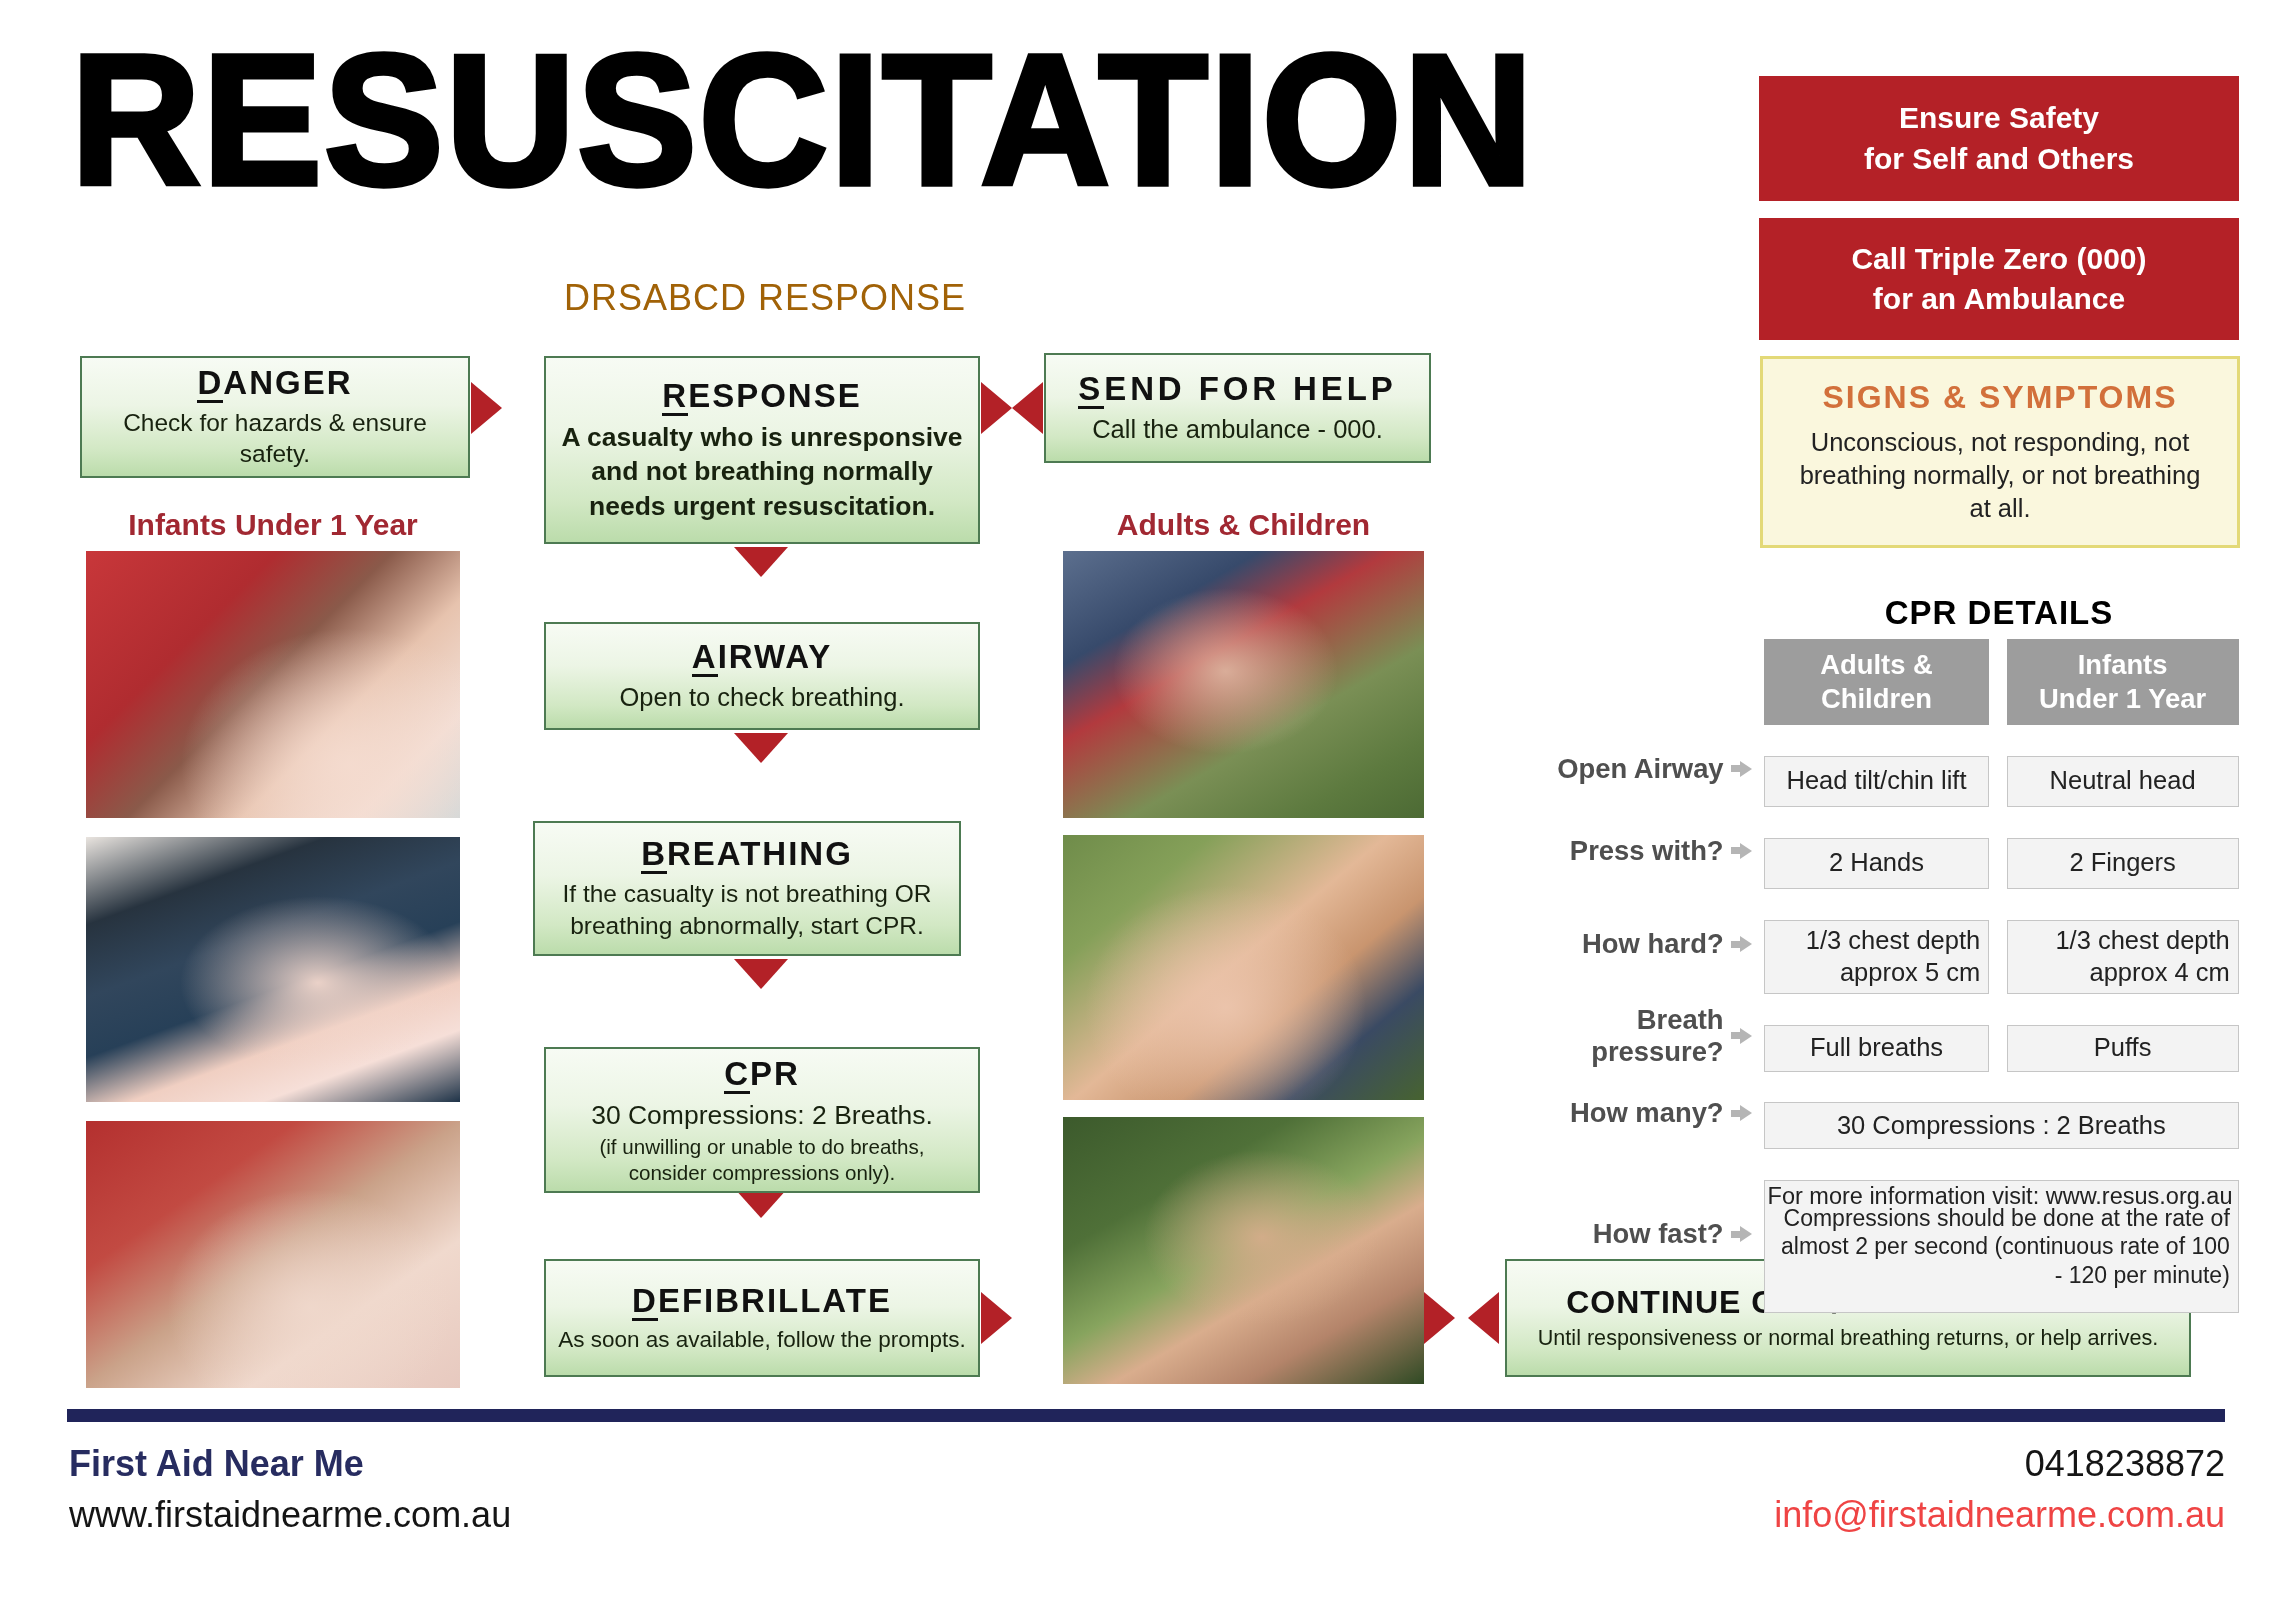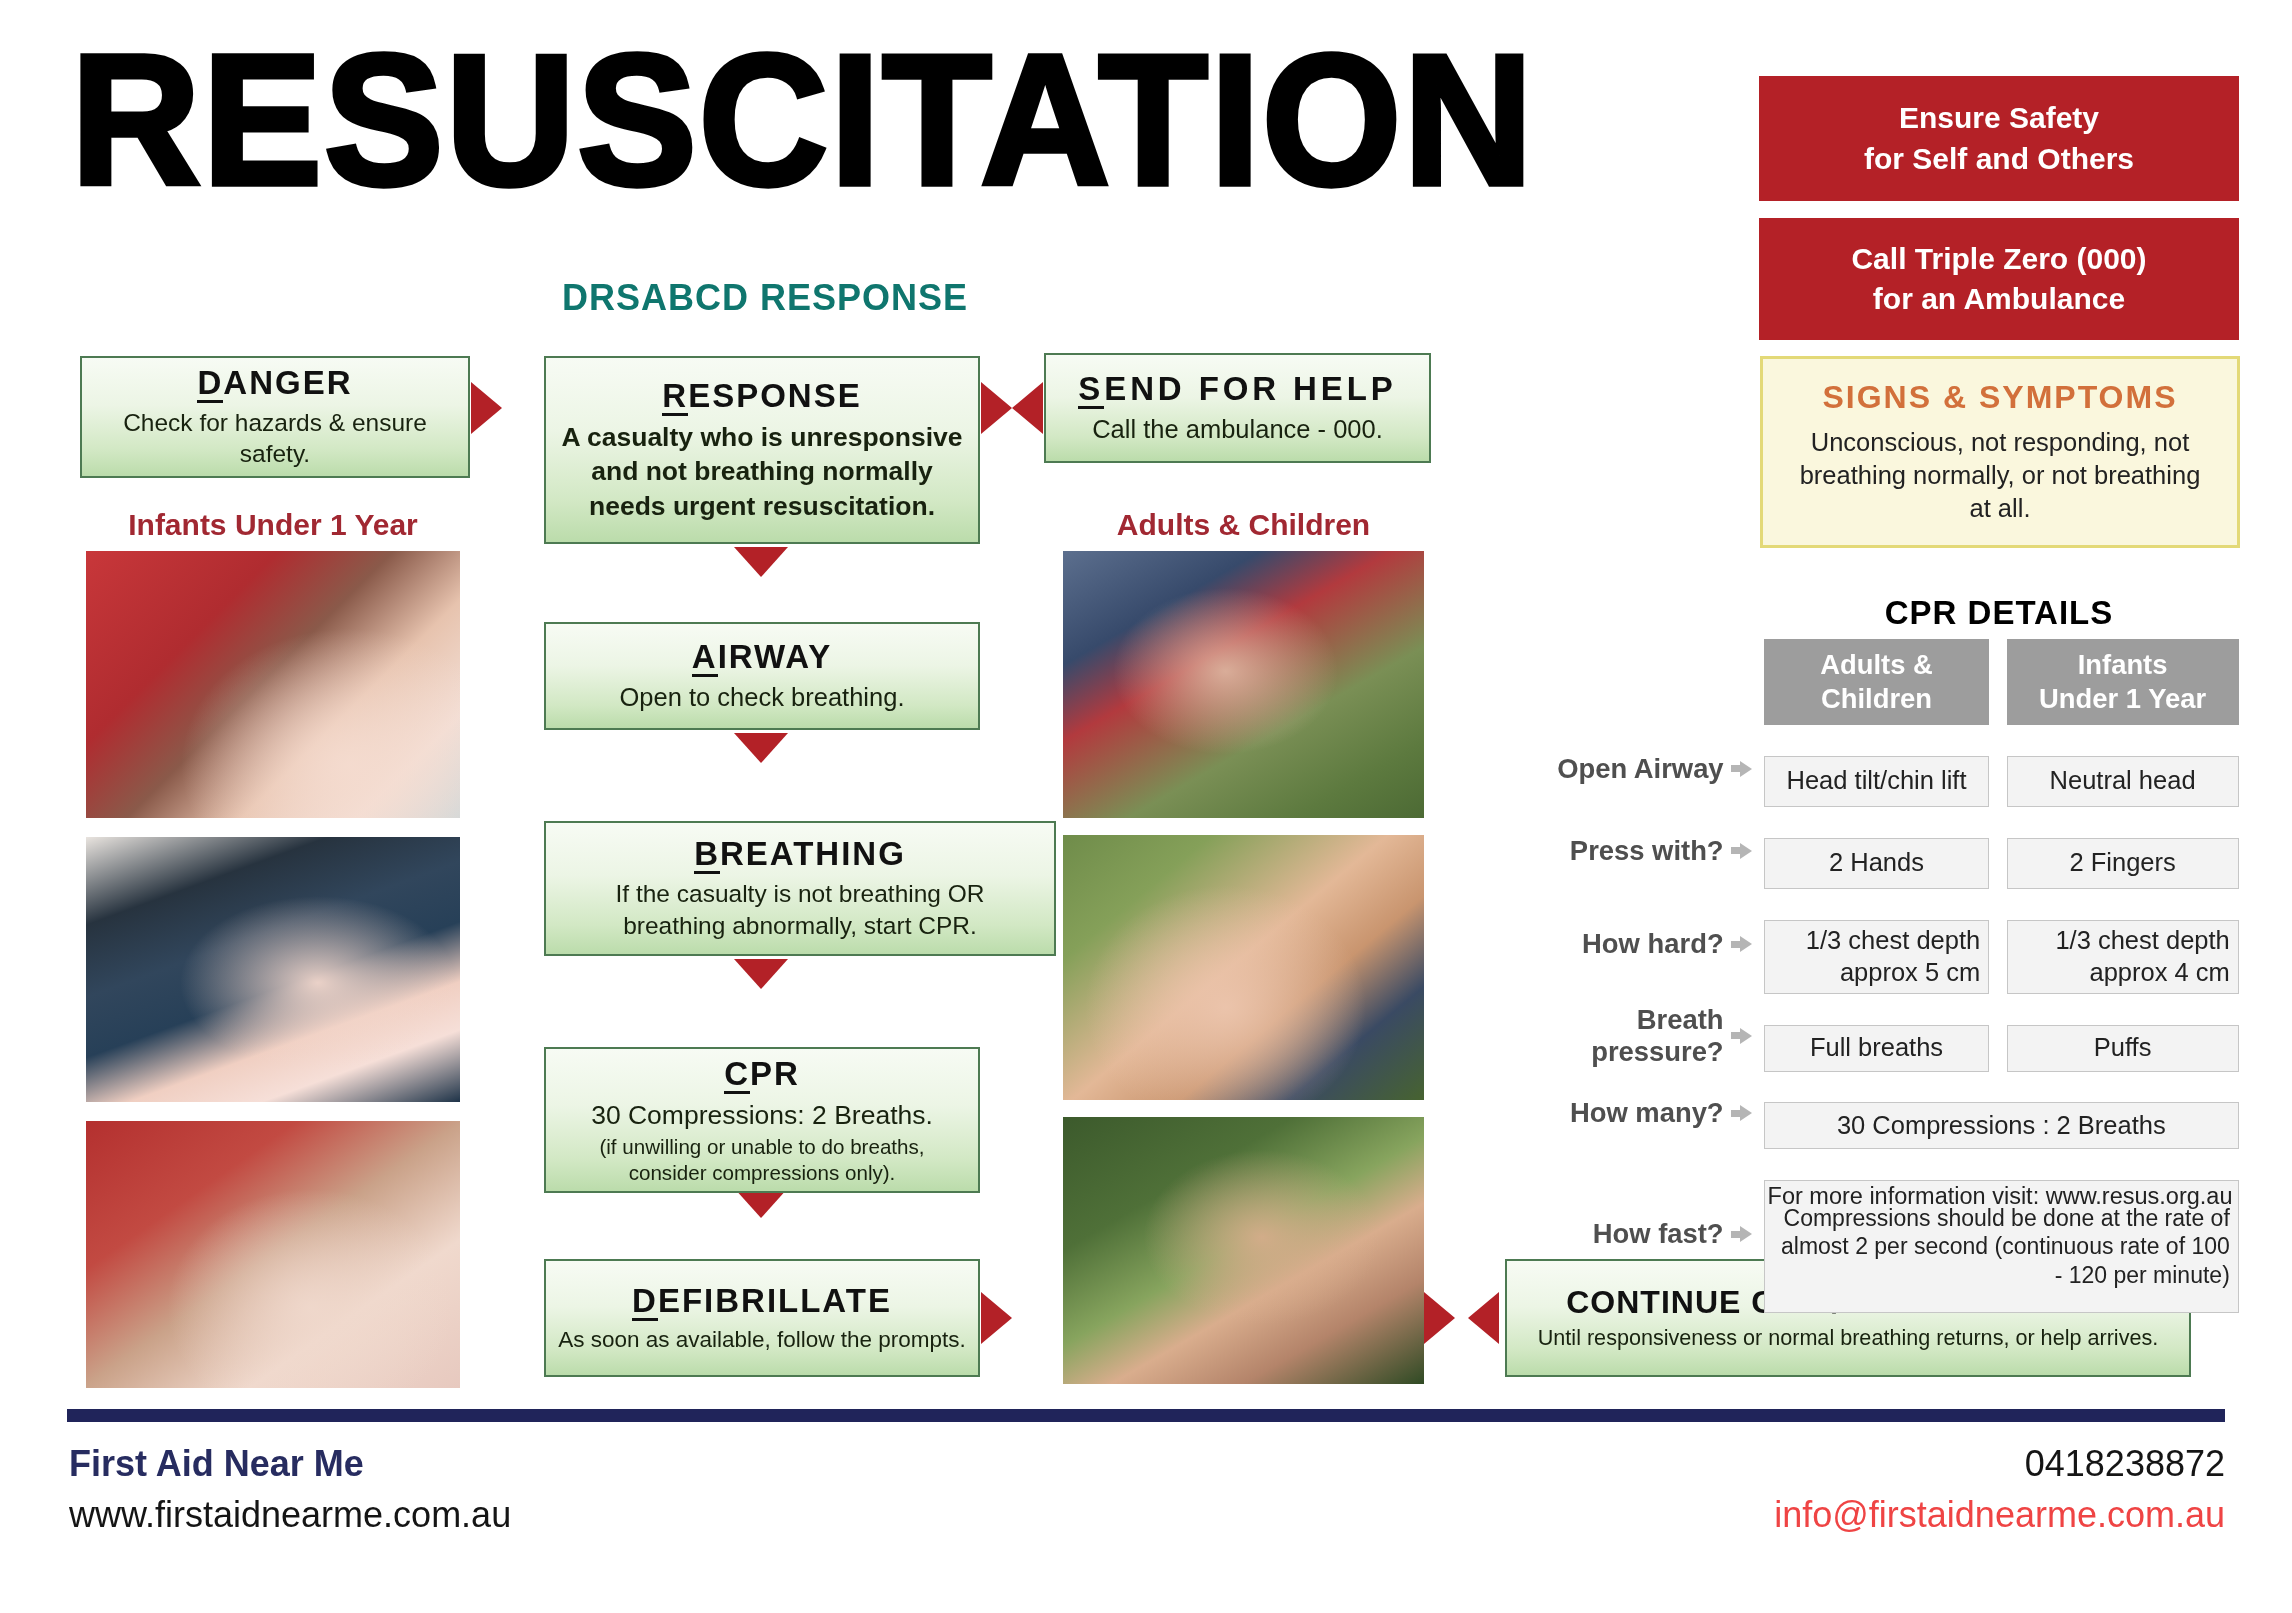--- a/index.html
+++ b/index.html
@@ -4,21 +4,21 @@
 <style>
   html,body{margin:0;padding:0;background:#fff;}
   body{font-family:"Liberation Sans","DejaVu Sans",sans-serif;color:#111;}
   #poster{position:relative;width:2293px;height:1613px;background:#fff;overflow:hidden;}
 
   
   .title{position:absolute;left:71px;top:27.4px;font-size:169px;font-weight:900;letter-spacing:2px;
          color:#000;line-height:1.0;transform:scale(1.06,1.1);transform-origin:left top;
          -webkit-text-stroke:4.9px #000;white-space:nowrap;}
   .subtitle{position:absolute;left:461px;top:277px;width:608px;text-align:center;
-            font-size:36px;font-weight:bold;letter-spacing:1px;color:#0f766e;}
+            font-size:36px;font-weight:normal;letter-spacing:1px;color:#a16207;}
 
   
   .alert{position:absolute;left:1759px;width:480px;background:#b42127;color:#fff;
          display:flex;flex-direction:column;justify-content:center;align-items:center;
          font-weight:bold;font-size:30px;line-height:1.35;text-align:center;}
   .alert1{top:76px;height:125px;}
   .alert2{top:218px;height:122px;text-align:center;}
 
   
   .signs{position:absolute;left:1760px;top:356px;width:474px;height:186px;background:#faf7dd;
@@ -34,21 +34,21 @@
   .f-title{font-weight:bold;font-size:33px;letter-spacing:2px;color:#111;line-height:1.15;}
   .f-title .initial{display:inline-block;border-bottom:3.9px solid #111;padding-bottom:1px;line-height:1.0;}
   .f-body{font-size:24.5px;line-height:1.3;color:#18220f;margin-top:3.9px;}
   .f-body.bold{font-weight:bold;font-size:26.5px;}
   .f-note{font-size:20.6px;line-height:1.25;color:#18220f;margin-top:2px;}
 
   .box-danger{left:80px;top:356px;width:390px;height:122px;}
   .box-response{left:544px;top:356px;width:436px;height:188px;}
   .box-send{left:1044px;top:353px;width:387px;height:110px;}
   .box-airway{left:544px;top:622px;width:436px;height:108px;}
-  .box-breathing{left:544px;top:821px;width:512px;height:135px;}
+  .box-breathing{left:533px;top:821px;width:428px;height:135px;}
   .box-cpr{left:544px;top:1047px;width:436px;height:146px;}
   .box-defib{left:544px;top:1259px;width:436px;height:118px;}
   .box-continue{left:1505px;top:1259px;width:686px;height:118px;}
   .box-continue .f-title{font-size:32px;letter-spacing:1px;}
   .box-continue .f-body{font-size:21.6px;}
 
   
   .arr{position:absolute;width:0;height:0;}
   .arr-right{border-top:26.5px solid transparent;border-bottom:26.5px solid transparent;border-left:31px solid #b32127;}
   .arr-left{border-top:26.5px solid transparent;border-bottom:26.5px solid transparent;border-right:31px solid #b32127;}

